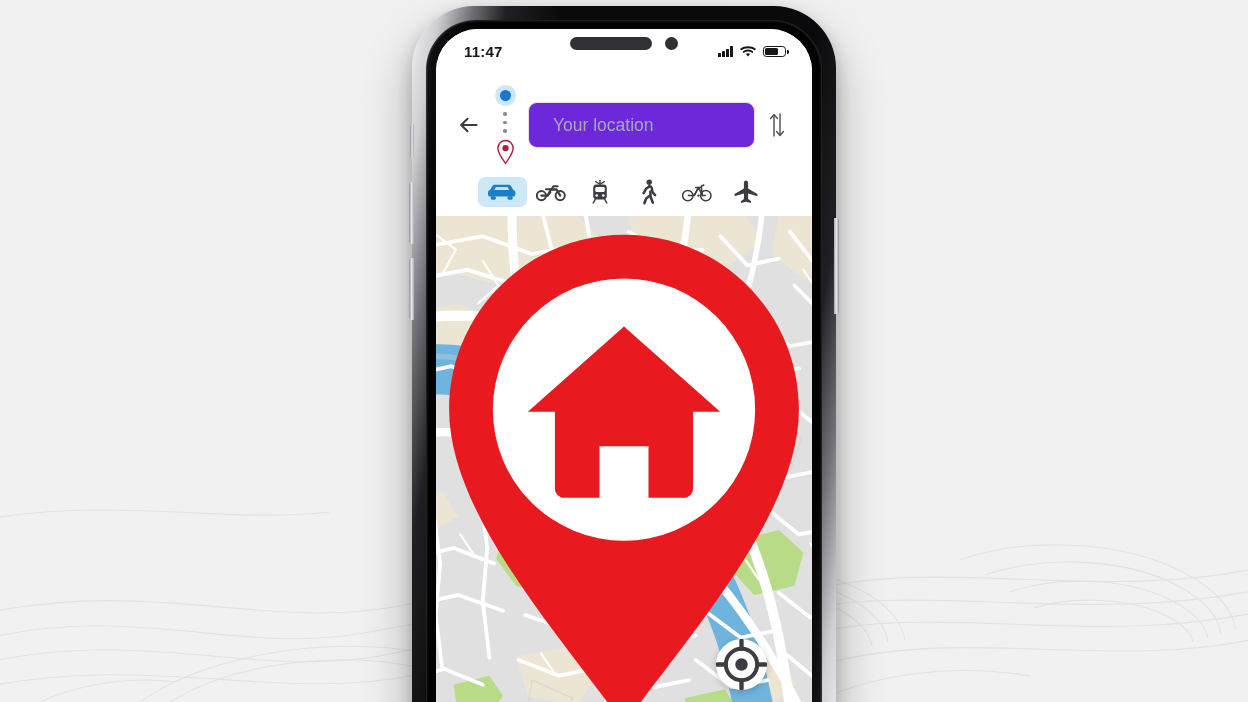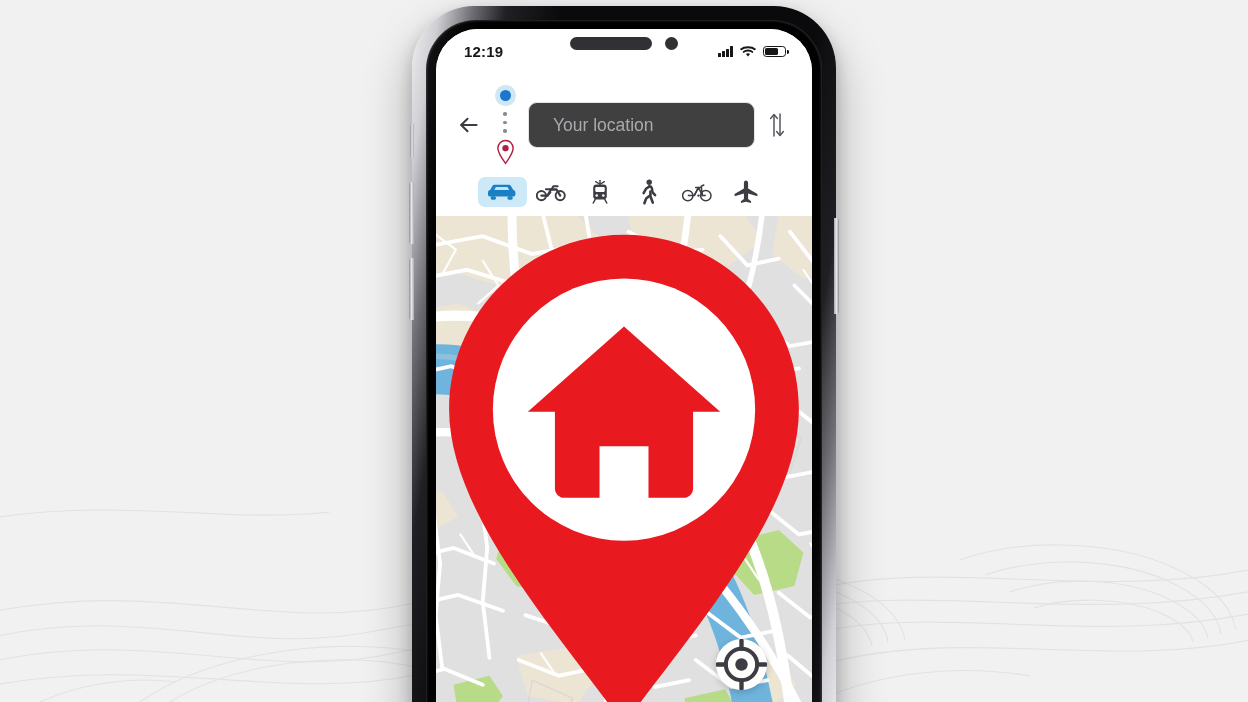--- a/index.html
+++ b/index.html
@@ -80,21 +80,21 @@
     width:21px; height:21px; border-radius:50%; background:#cfe6f5;
     display:flex; align-items:center; justify-content:center;
   }
   #origin-dot span { width:11px; height:11px; border-radius:50%; background:#1877cf; }
   #dot-trail { display:flex; flex-direction:column; gap:5px; align-items:center; }
   #dot-trail i { width:3.4px; height:3.4px; border-radius:50%; background:#8a8a90; display:block; }
   #dest-pin { width:21px; height:26px; }
   #fields { flex:1; display:flex; flex-direction:column; gap:9px; margin-left:8px; }
   .field {
     height:46px; border:1.4px solid #e3e3e6; border-radius:9px;
-    display:flex; align-items:center; padding:0 0 0 24px; background:#404040;
+    display:flex; align-items:center; padding:0 0 0 24px; background:#6d28d9;
   }
   .field-ph { font-size:17.5px; color:#a9a9b0; }
   #dest-chevron { font-size:17px; color:#a9a9b0; margin-left:11px; }
   #swap-btn { width:26px; flex:none; margin-left:9px; display:flex; justify-content:center; }
 
   
   #modes { display:flex; align-items:center; background:#fff;
            padding:10px 20px 9px 22px; position:relative; z-index:5; }
   .mode { flex:1; display:flex; align-items:center; justify-content:center;
           height:30px; border-radius:7px; }
@@ -143,21 +143,21 @@
   <div class="side-btn" id="btn-silence"></div>
   <div class="side-btn" id="btn-volup"></div>
   <div class="side-btn" id="btn-voldown"></div>
   <div class="side-btn" id="btn-power"></div>
 
   <div id="phone-inner">
     <div id="screen">
       <div id="app">
 
         <div id="status-bar">
-          <div id="clock">12:19</div>
+          <div id="clock">11:47</div>
 
           <div id="island">
             <div id="speaker-pill"></div>
             <div id="camera-dot"></div>
           </div>
 
           <div id="status-icons">
             <div class="bars">
               <i></i>
                 <i></i>

